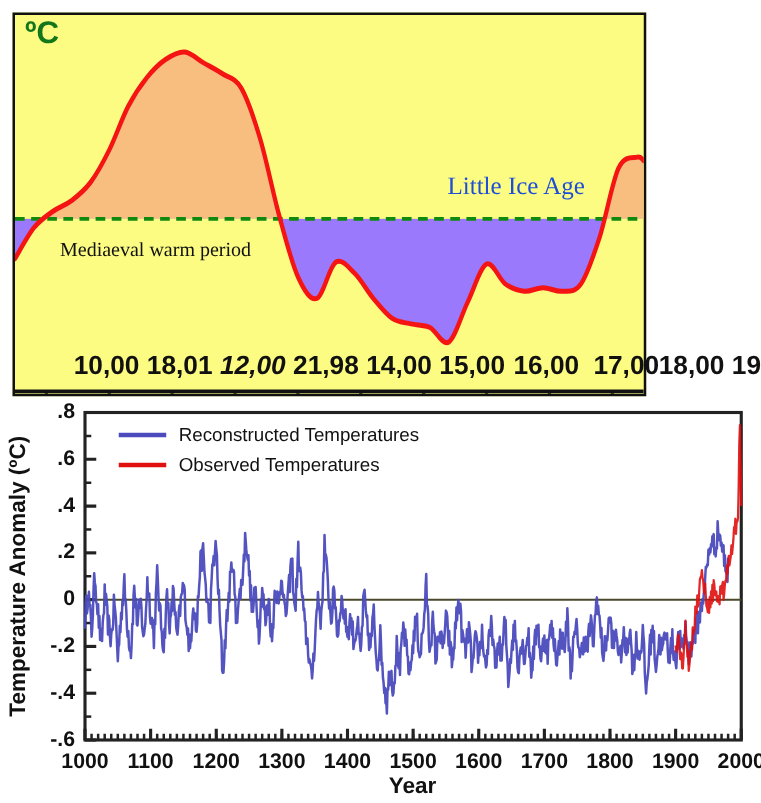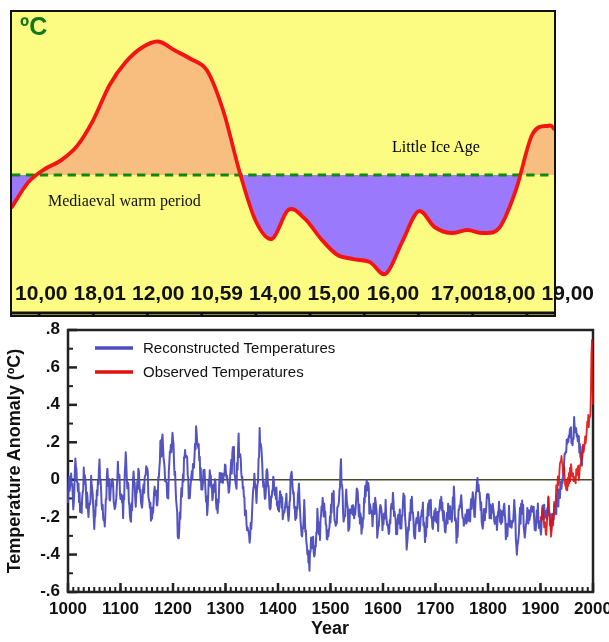--- a/index.html
+++ b/index.html
@@ -1,32 +1,32 @@
 <!DOCTYPE html>
 <html><head>
 <meta charset="utf-8">
 <style>
   html,body{margin:0;padding:0;background:#ffffff;}
   body{width:609px;height:642px;position:relative;overflow:hidden;
        font-family:"Liberation Sans",sans-serif;}
 
   
-  #top-panel{position:absolute;left:10px;top:10px;width:546px;height:307px;
+  #top-panel{position:absolute;left:10px;top:10px;width:507px;height:307px;
              box-sizing:border-box;border:2px solid #111111;background:#FCFC82;}
   #top-plot{position:absolute;left:0;top:0;width:100%;height:100%;}
   #degc-label{position:absolute;left:8px;top:2px;font-size:25px;font-weight:bold;
               color:#12761A;font-family:"Liberation Sans",sans-serif;line-height:1;}
-  #little-ice-age{position:absolute;left:346px;top:126px;font-size:16px;color:#000000;
-                  font-family:"Liberation Serif",serif;white-space:nowrap;margin-left:34px;}
+  #little-ice-age{position:absolute;left:346px;top:126px;font-size:20px;color:#1d4ed8;
+                  font-family:"Liberation Serif",serif;white-space:nowrap;}
   #mediaeval-warm{position:absolute;left:36px;top:180px;font-size:16px;color:#111;
                   font-family:"Liberation Serif",serif;white-space:nowrap;}
   #top-xaxis{position:absolute;left:0;right:0;bottom:4px;height:36px;}
   .top-tick-label{position:absolute;bottom:6px;font-size:21px;font-weight:bold;color:#111;
                   transform:translateX(-50%);white-space:nowrap;
-                  font-family:"Liberation Sans",sans-serif;}
+                  font-family:"Liberation Sans",sans-serif;margin-left:44px;}
 
   
   #bottom-panel{position:absolute;left:0px;top:320px;width:609px;height:322px;background:#fff;}
   #bottom-svg{position:absolute;left:0;top:0;}
   .yt{font-size:17px;font-weight:bold;fill:#111;font-family:"Liberation Sans",sans-serif;
       text-anchor:end;dominant-baseline:middle;}
   .xt{font-size:17px;font-weight:bold;fill:#111;font-family:"Liberation Sans",sans-serif;
       text-anchor:middle;}
   .axtitle{font-size:18px;font-weight:bold;fill:#111;
            font-family:"Liberation Sans",sans-serif;text-anchor:middle;}
@@ -72,22 +72,22 @@
 
   <div id="degc-label">ºC</div>
 
   <div id="little-ice-age">Little Ice Age</div>
 
   <div id="mediaeval-warm">Mediaeval warm period</div>
 
   <div id="top-xaxis">
       <div class="top-tick-label" style="left: 29.25px;">10,00</div>
       <div class="top-tick-label" style="left: 87.75px;">18,01</div>
-      <div class="top-tick-label" style="left: 146.25px;">12,00</div>
-      <div class="top-tick-label" style="left: 204.75px;">10,59</div>
+      <div class="top-tick-label" style="left: 146.25px; font-style: italic;">12,00</div>
+      <div class="top-tick-label" style="left: 204.75px;">21,98</div>
       <div class="top-tick-label" style="left: 263.25px;">14,00</div>
       <div class="top-tick-label" style="left: 321.75px;">15,00</div>
       <div class="top-tick-label" style="left: 381px;">16,00</div>
       <div class="top-tick-label" style="left: 445px;">17,00</div>
       <div class="top-tick-label" style="left: 497.25px;">18,00</div>
       <div class="top-tick-label" style="left: 555.75px;">19,00</div>
     </div>
 </div>
 
 <div id="bottom-panel">

